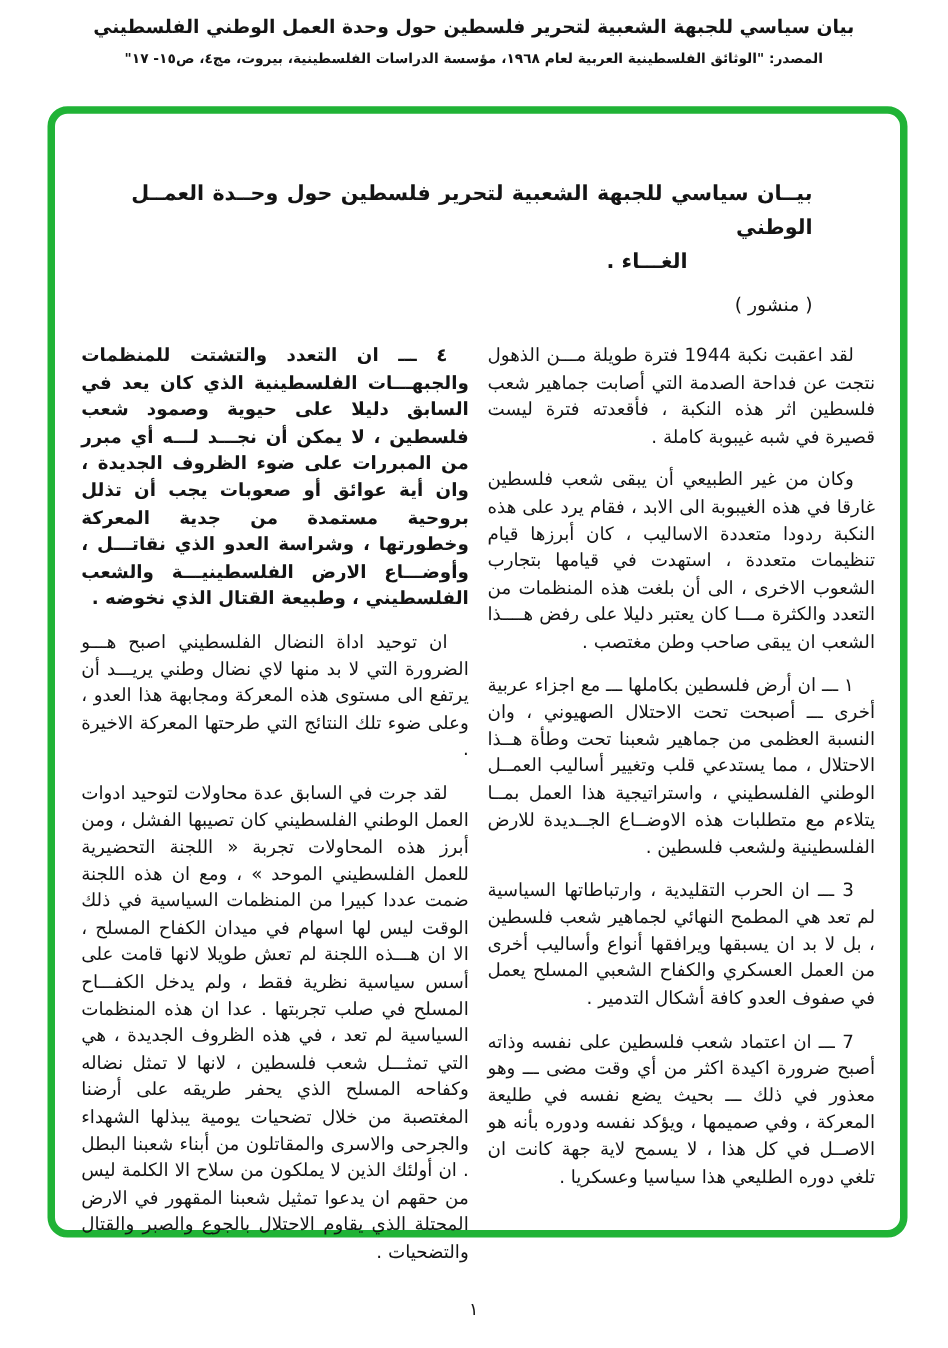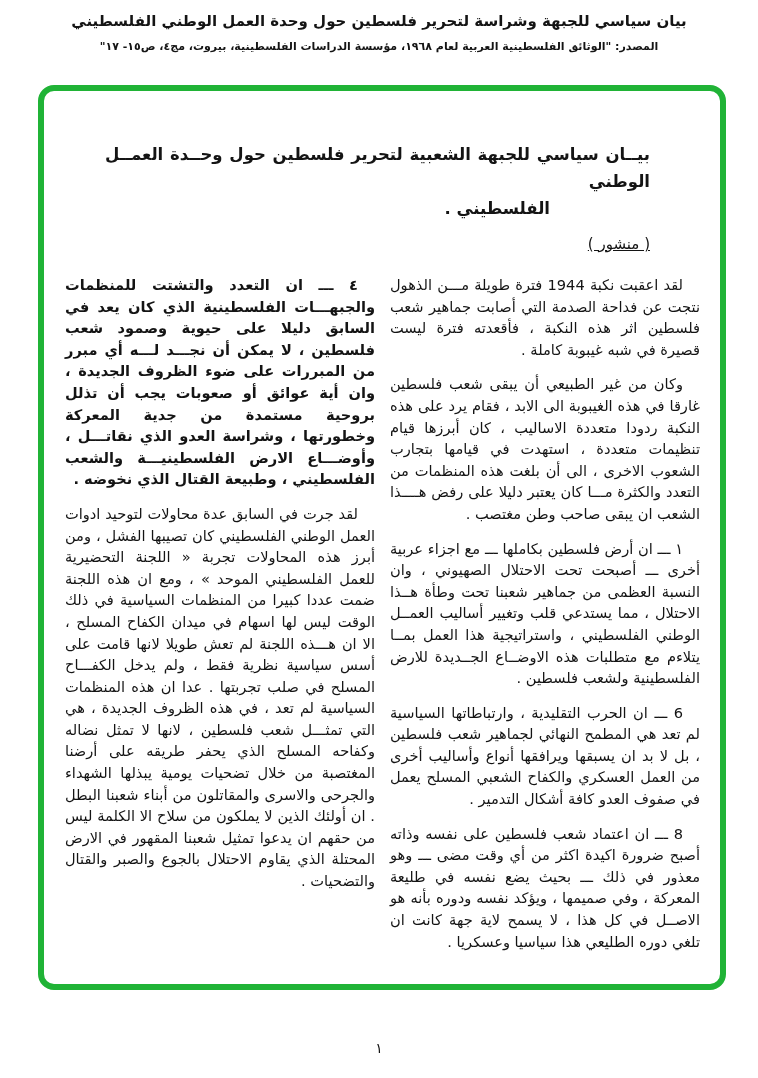--- a/index.html
+++ b/index.html
@@ -31,21 +31,21 @@
     line-height:27px;
   }
   .doc-title .t-line1 { text-align:justify; text-align-last:justify; }
   .doc-title .t-line2 { text-align:right; padding-right:100px; }
 
   .date-row {
     display:flex; justify-content:space-between; align-items:baseline;
     margin:13px 50px 0 40px;
     font-size:15px;
   }
-  .date-row .pub-note { margin-left:50px;text-decoration:underline; }
+  .date-row .pub-note { margin-left:50px; }
 
   .columns {
     display:flex; gap:15px;
     margin-top:21px;
     font-size:14.6px;
     line-height:21.6px;
     text-align:justify;
   }
   .col { flex:1; min-width:0; }
   .col p { text-indent:17px; }
@@ -54,42 +54,43 @@
 
   .page-number {
     position:absolute; top:1040px; left:0; width:100%;
     text-align:center; font-size:14px; direction:rtl;
   }
 </style>
 </head>
 <body>
 
 <div class="page-header">
-  <div class="hdr-title">بيان سياسي للجبهة وشراسة لتحرير فلسطين حول وحدة العمل الوطني الفلسطيني</div>
+  <div class="hdr-title">بيان سياسي للجبهة الشعبية لتحرير فلسطين حول وحدة العمل الوطني الفلسطيني</div>
   <div class="hdr-source">المصدر: "الوثائق الفلسطينية العربية لعام ١٩٦٨، مؤسسة الدراسات الفلسطينية، بيروت، مج٤، ص١٥- ١٧"</div>
 </div>
 
 <div class="frame" style="border-color: rgb(32, 179, 54);">
   <div class="doc-title">
     <div class="t-line1">بيــان سياسي للجبهة الشعبية لتحرير فلسطين حول وحــدة العمــل الوطني</div>
-    <div class="t-line2">الفلسطيني .</div>
+    <div class="t-line2">الغـــاء .</div>
   </div>
 
   <div class="date-row">
     <span class="pub-note">( منشور )</span>
   </div>
 
   <div class="columns">
     <div class="col">
       <p>لقد اعقبت نكبة 1944 فترة طويلة مـــن الذهول نتجت عن فداحة الصدمة التي أصابت جماهير شعب فلسطين اثر هذه النكبة ، فأقعدته فترة ليست قصيرة في شبه غيبوبة كاملة .</p>
       <p>وكان من غير الطبيعي أن يبقى شعب فلسطين غارقا في هذه الغيبوبة الى الابد ، فقام يرد على هذه النكبة ردودا متعددة الاساليب ، كان أبرزها قيام تنظيمات متعددة ، استهدت في قيامها بتجارب الشعوب الاخرى ، الى أن بلغت هذه المنظمات من التعدد والكثرة مـــا كان يعتبر دليلا على رفض هــــذا الشعب ان يبقى صاحب وطن مغتصب .</p>
       <p>١ ـــ ان أرض فلسطين بكاملها ـــ مع اجزاء عربية أخرى ـــ أصبحت تحت الاحتلال الصهيوني ، وان النسبة العظمى من جماهير شعبنا تحت وطأة هــذا الاحتلال ، مما يستدعي قلب وتغيير أساليب العمــل الوطني الفلسطيني ، واستراتيجية هذا العمل بمــا يتلاءم مع متطلبات هذه الاوضــاع الجــديدة للارض الفلسطينية ولشعب فلسطين .</p>
-      <p>6 ـــ ان الحرب التقليدية ، وارتباطاتها السياسية لم تعد هي المطمح النهائي لجماهير شعب فلسطين ، بل لا بد ان يسبقها ويرافقها أنواع وأساليب أخرى من العمل العسكري والكفاح الشعبي المسلح يعمل في صفوف العدو كافة أشكال التدمير .</p>
-      <p>8 ـــ ان اعتماد شعب فلسطين على نفسه وذاته أصبح ضرورة اكيدة اكثر من أي وقت مضى ـــ وهو معذور في ذلك ـــ بحيث يضع نفسه في طليعة المعركة ، وفي صميمها ، ويؤكد نفسه ودوره بأنه هو الاصــل في كل هذا ، لا يسمح لاية جهة كانت ان تلغي دوره الطليعي هذا سياسيا وعسكريا .</p>
+      <p>3 ـــ ان الحرب التقليدية ، وارتباطاتها السياسية لم تعد هي المطمح النهائي لجماهير شعب فلسطين ، بل لا بد ان يسبقها ويرافقها أنواع وأساليب أخرى من العمل العسكري والكفاح الشعبي المسلح يعمل في صفوف العدو كافة أشكال التدمير .</p>
+      <p>7 ـــ ان اعتماد شعب فلسطين على نفسه وذاته أصبح ضرورة اكيدة اكثر من أي وقت مضى ـــ وهو معذور في ذلك ـــ بحيث يضع نفسه في طليعة المعركة ، وفي صميمها ، ويؤكد نفسه ودوره بأنه هو الاصــل في كل هذا ، لا يسمح لاية جهة كانت ان تلغي دوره الطليعي هذا سياسيا وعسكريا .</p>
     </div>
     <div class="col">
       <p class="bold">٤ ـــ ان التعدد والتشتت للمنظمات والجبهـــات الفلسطينية الذي كان يعد في السابق دليلا على حيوية وصمود شعب فلسطين ، لا يمكن أن نجـــد لـــه أي مبرر من المبررات على ضوء الظروف الجديدة ، وان أية عوائق أو صعوبات يجب أن تذلل بروحية مستمدة من جدية المعركة وخطورتها ، وشراسة العدو الذي نقاتـــل ، وأوضـــاع الارض الفلسطينيـــة والشعب الفلسطيني ، وطبيعة القتال الذي نخوضه .</p>
+      <p>ان توحيد اداة النضال الفلسطيني اصبح هـــو الضرورة التي لا بد منها لاي نضال وطني يريـــد أن يرتفع الى مستوى هذه المعركة ومجابهة هذا العدو ، وعلى ضوء تلك النتائج التي طرحتها المعركة الاخيرة .</p>
       <p>لقد جرت في السابق عدة محاولات لتوحيد ادوات العمل الوطني الفلسطيني كان تصيبها الفشل ، ومن أبرز هذه المحاولات تجربة « اللجنة التحضيرية للعمل الفلسطيني الموحد » ، ومع ان هذه اللجنة ضمت عددا كبيرا من المنظمات السياسية في ذلك الوقت ليس لها اسهام في ميدان الكفاح المسلح ، الا ان هـــذه اللجنة لم تعش طويلا لانها قامت على أسس سياسية نظرية فقط ، ولم يدخل الكفـــاح المسلح في صلب تجربتها . عدا ان هذه المنظمات السياسية لم تعد ، في هذه الظروف الجديدة ، هي التي تمثـــل شعب فلسطين ، لانها لا تمثل نضاله وكفاحه المسلح الذي يحفر طريقه على أرضنا المغتصبة من خلال تضحيات يومية يبذلها الشهداء والجرحى والاسرى والمقاتلون من أبناء شعبنا البطل . ان أولئك الذين لا يملكون من سلاح الا الكلمة ليس من حقهم ان يدعوا تمثيل شعبنا المقهور في الارض المحتلة الذي يقاوم الاحتلال بالجوع والصبر والقتال والتضحيات .</p>
     </div>
   </div>
 </div>
 
 <div class="page-number">١</div>
 
 </body></html>

